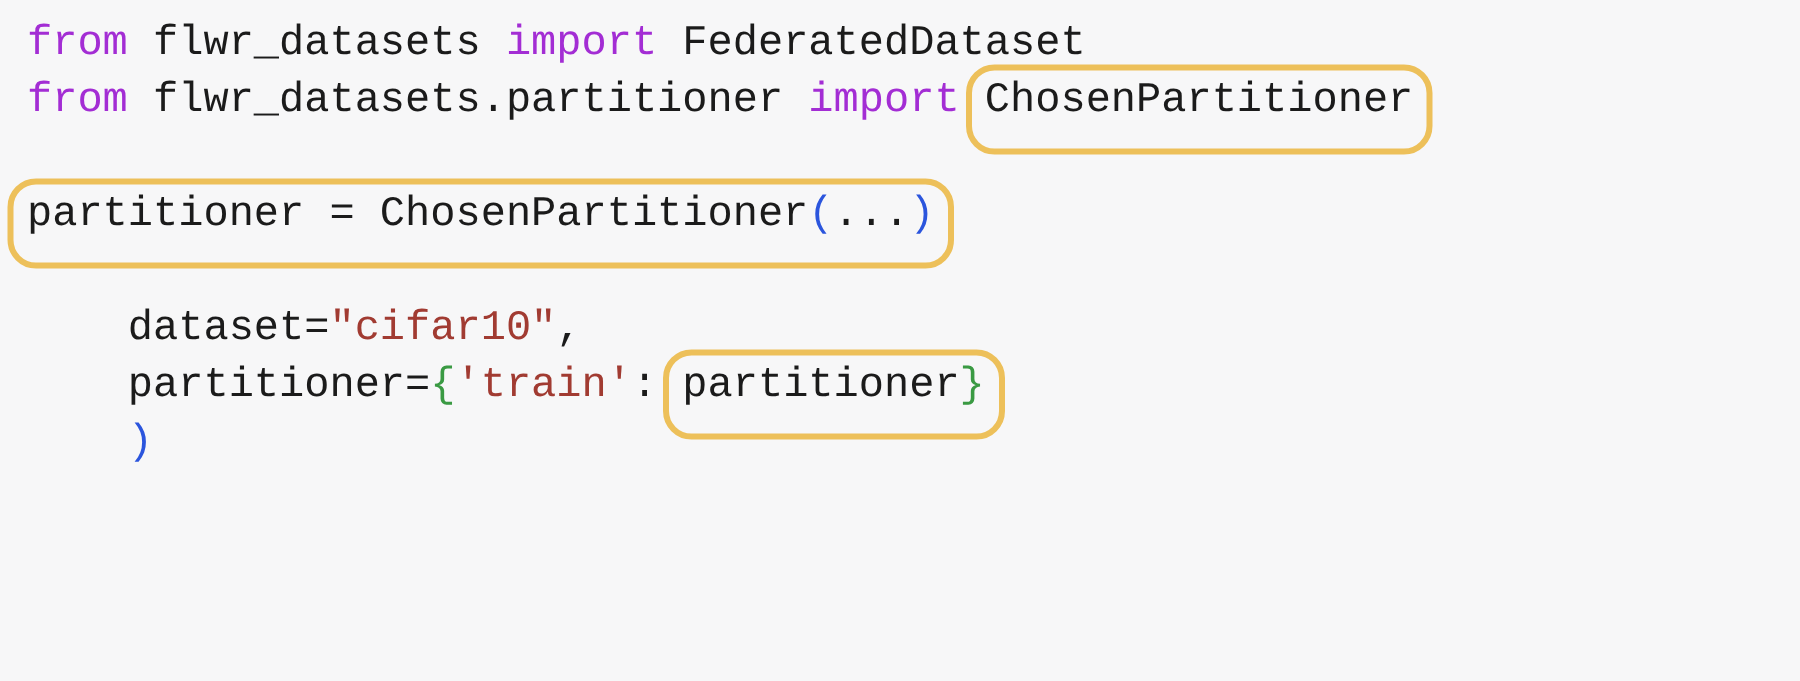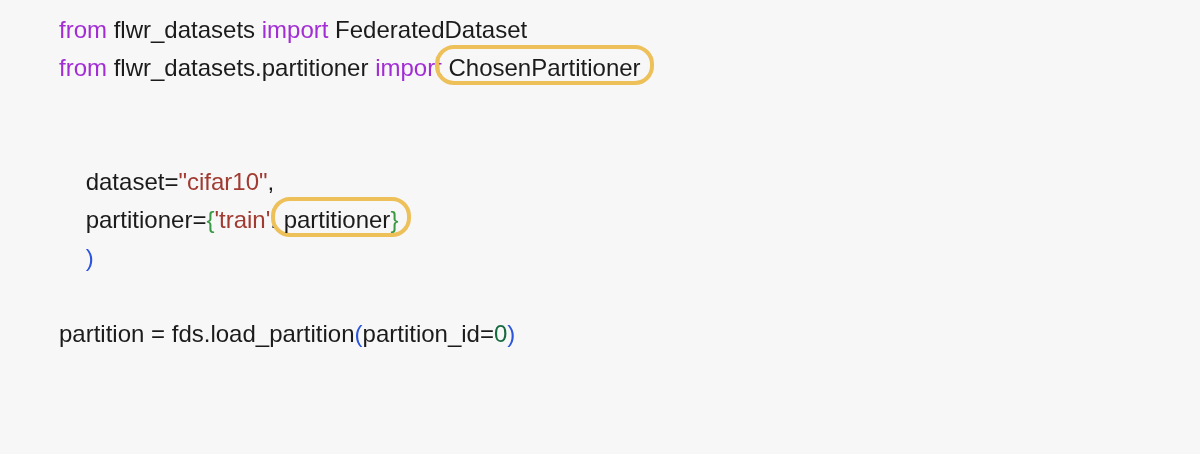--- a/index.html
+++ b/index.html
@@ -15,50 +15,49 @@
   * { box-sizing: border-box; }
   html, body {
     margin: 0; padding: 0;
   }
   body {
     width: 1200px; height: 454px;
     background: var(--bg);
     overflow: hidden;
   }
   .code-block {
-    font-family: Liberation Sans, sans-serif;
-    font-size: 24px;
+    font-family: Liberation Mono, monospace;
+    font-size: 28px;
     line-height: 38px;
     padding: 11px 0 0 18px;
     color: var(--text);
-    margin-left: 41px;
   }
   .code-line {
     white-space: pre;
     height: 38px;
   }
   .tok-kw  { color: var(--kw); }
   .tok-txt { color: var(--text); }
   .tok-str { color: var(--str); }
   .tok-par { color: var(--par); }
   .tok-brc { color: var(--brc); }
   .tok-num { color: var(--num); }
   .hl-ring {
     border: 4px solid var(--ring);
     border-radius: 19px;
-    padding: 5px 9px 0 9px;
+    padding: 5px 9px 16px 9px;
     margin: 0 -13px;
   }
 </style>
 </head>
 <body>
 
 <div class="code-block" id="code-block">
     <div class="code-line"><span class="tok-kw">from</span><span class="tok-txt"> flwr_datasets </span><span class="tok-kw">import</span><span class="tok-txt"> FederatedDataset</span></div>
     <div class="code-line"><span class="tok-kw">from</span><span class="tok-txt"> flwr_datasets.partitioner </span><span class="tok-kw">import</span><span class="tok-txt"> </span><span class="hl-ring"><span class="tok-txt">ChosenPartitioner</span></span></div>
     <div class="code-line"></div>
+    <div class="code-line"><span class="hl-ring"><span class="tok-txt">partitioner = ChosenPartitioner</span><span class="tok-par">(</span><span class="tok-txt">...</span><span class="tok-par">)</span></span></div>
     <div class="code-line"></div>
     <div class="code-line"><span class="tok-txt">    dataset=</span><span class="tok-str">"cifar10"</span><span class="tok-txt">,</span></div>
     <div class="code-line"><span class="tok-txt">    partitioner=</span><span class="tok-brc">{</span><span class="tok-str">'train'</span><span class="tok-txt">: </span><span class="hl-ring"><span class="tok-txt">partitioner</span><span class="tok-brc">}</span></span></div>
     <div class="code-line"><span class="tok-txt">    </span><span class="tok-par">)</span></div>
     <div class="code-line"></div>
-    <div class="code-line"><span class="tok-txt">partition = fds.load_partition</span><span class="tok-par">(</span><span class="tok-txt">partition_id=</span><span class="tok-num">0</span><span class="tok-par">)</span></div>
   </div>
 
 </body></html>

